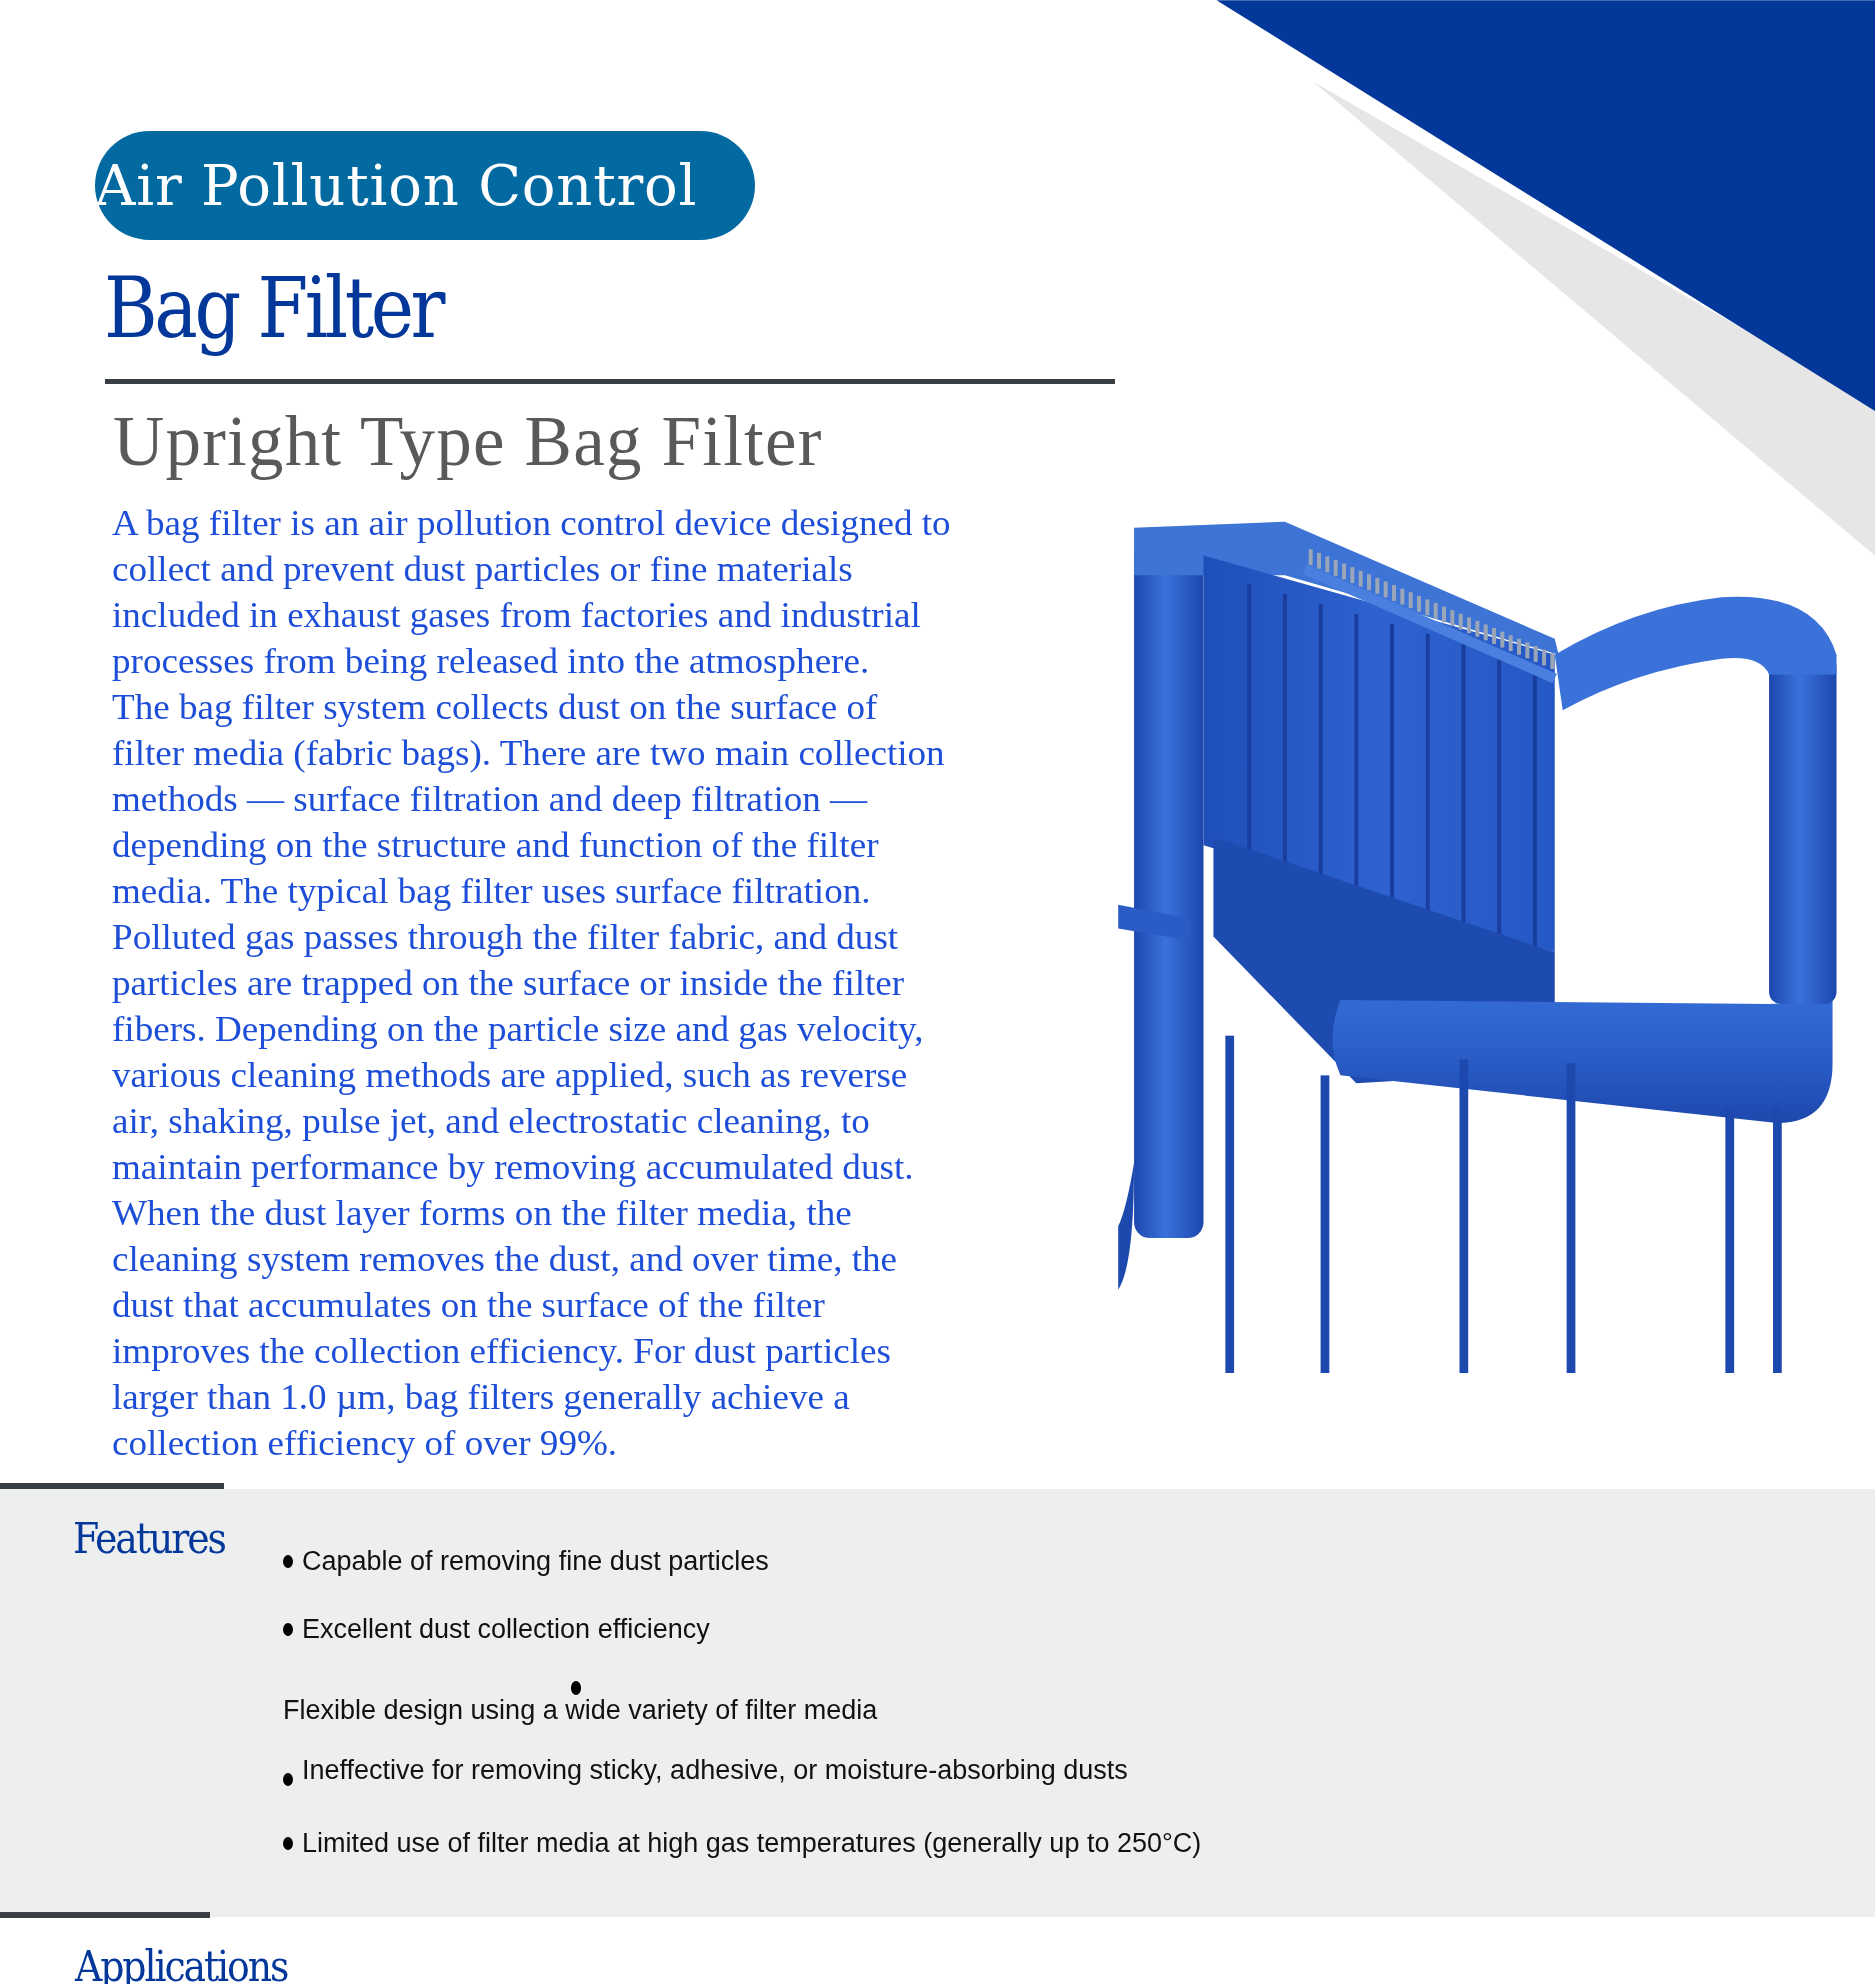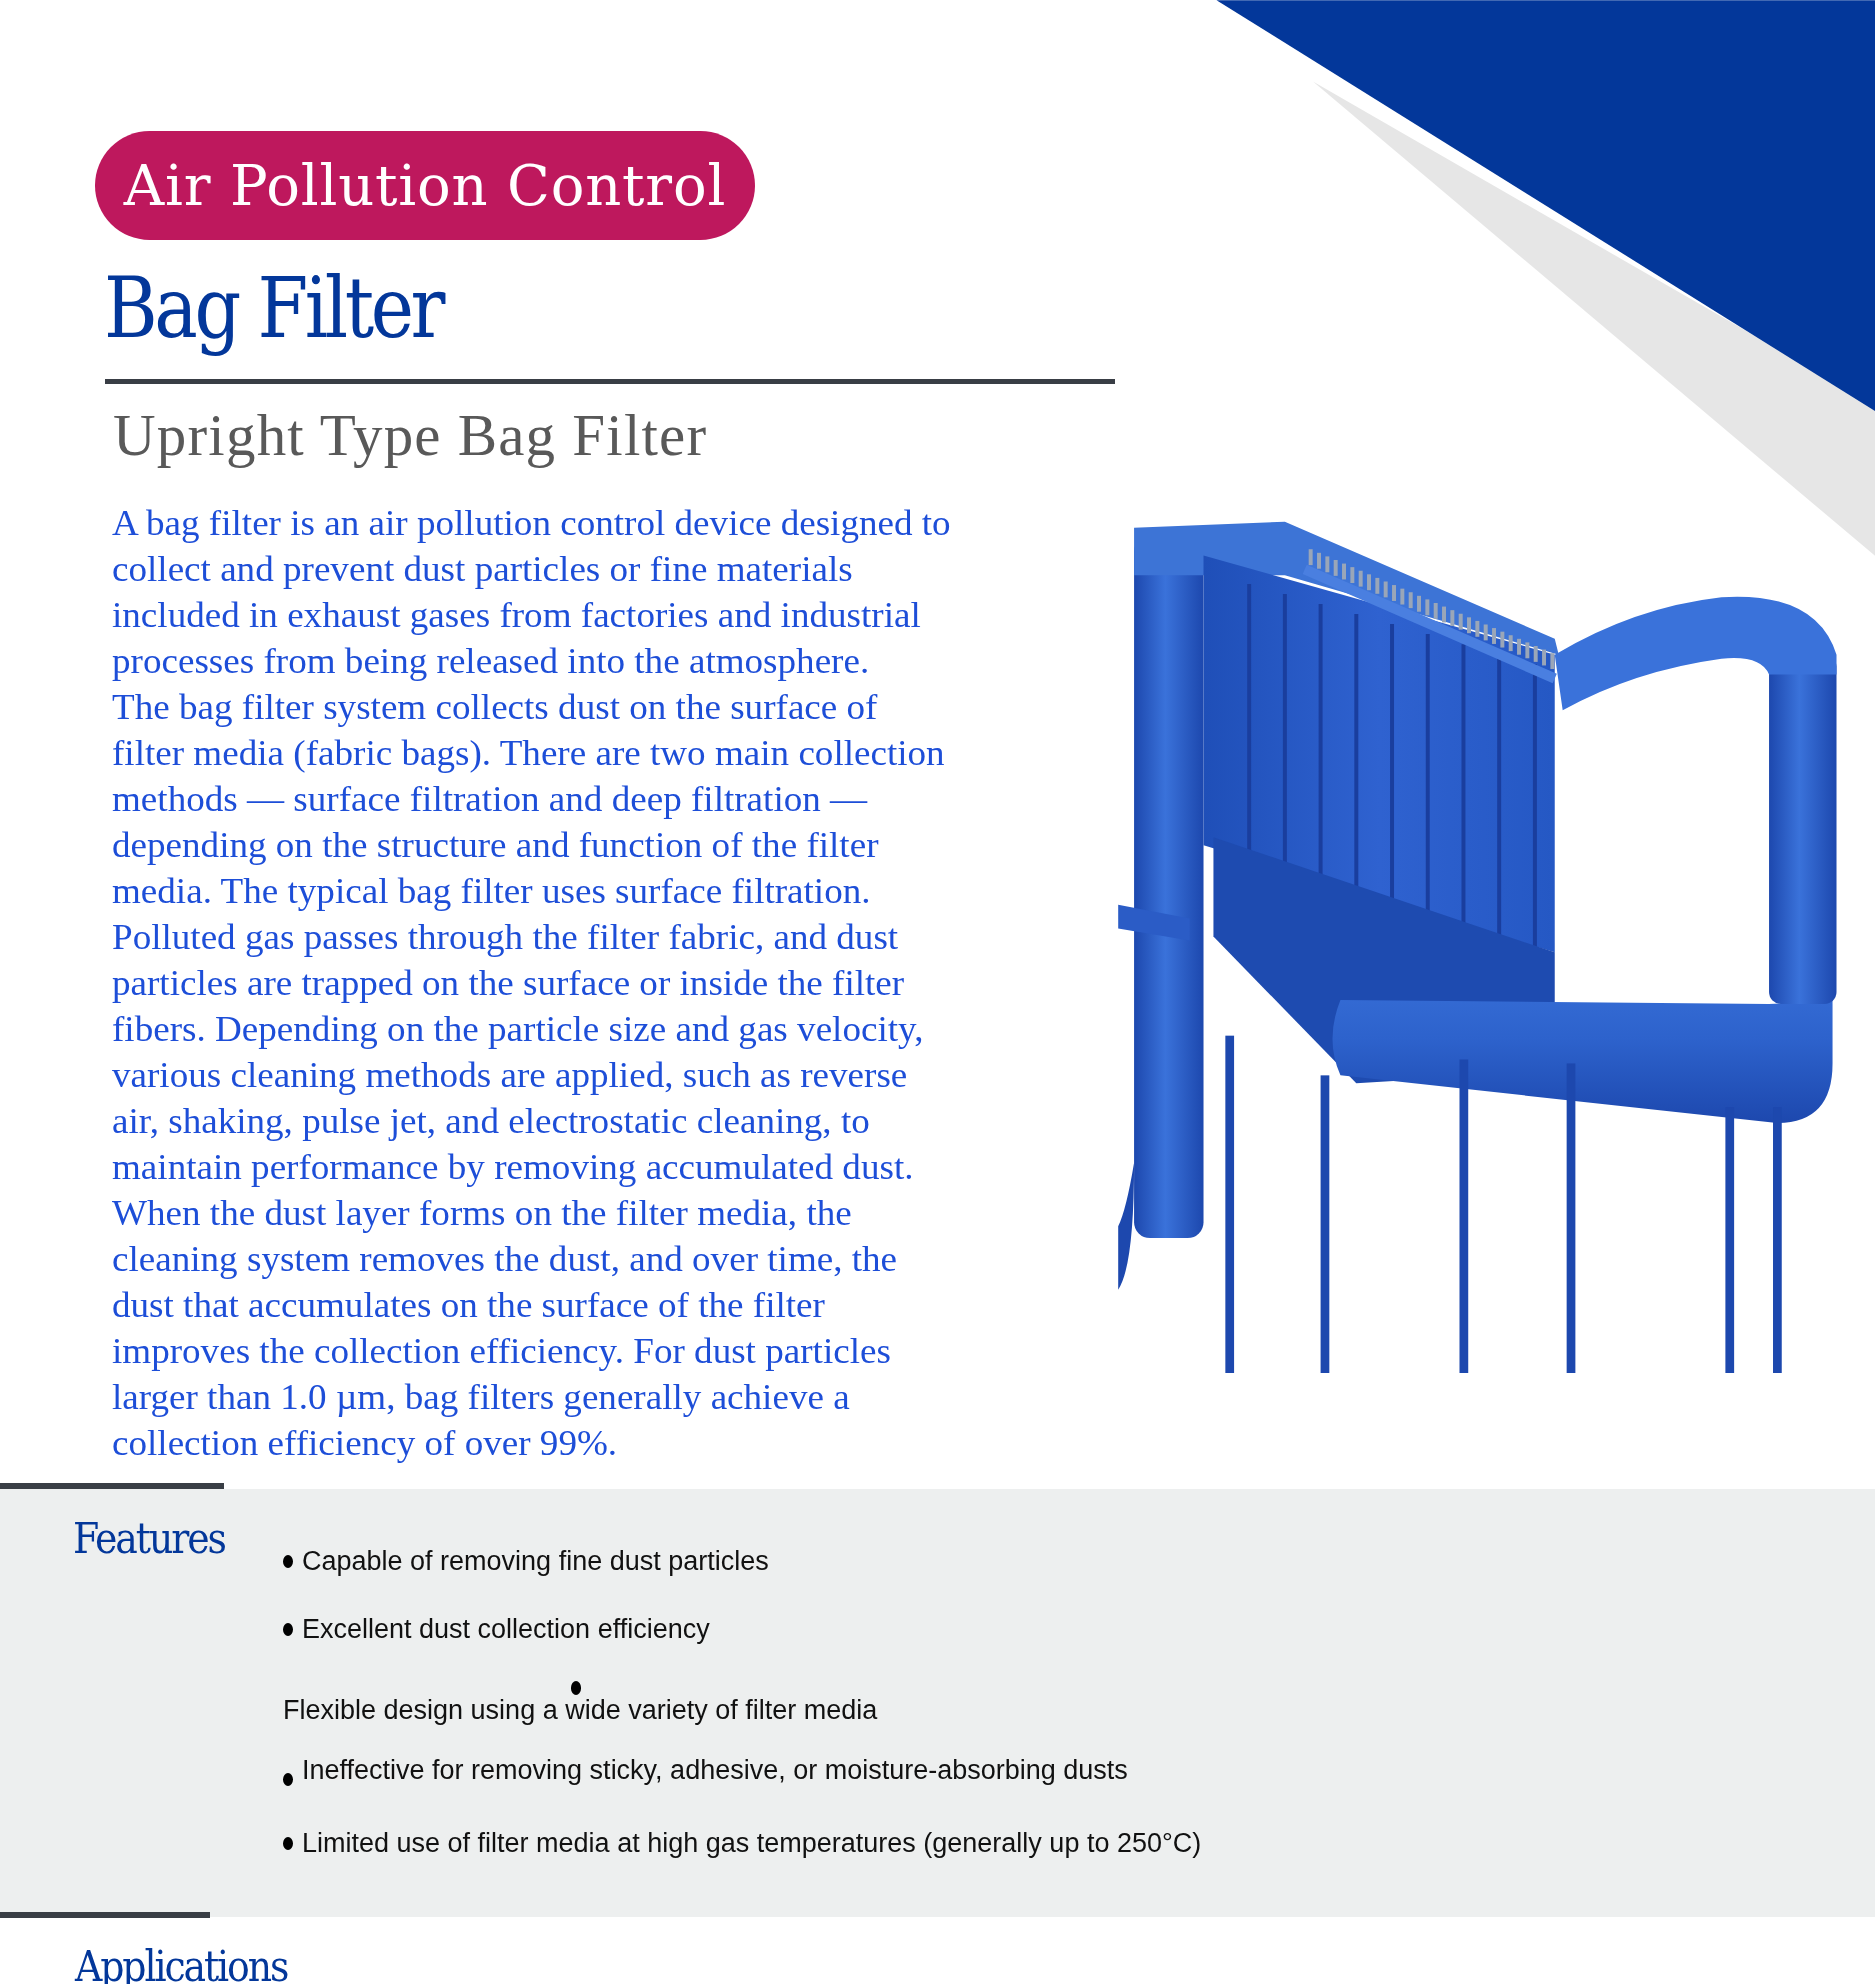--- a/index.html
+++ b/index.html
@@ -3,27 +3,27 @@
 <meta charset="utf-8">
 <style>
   html, body { margin: 0; padding: 0; background: #ffffff; }
   body { width: 1875px; height: 2813px; position: relative; overflow: hidden;
          font-family: "DejaVu Serif", "Liberation Serif", serif; }
   .abs { position: absolute; }
 
   
   #decor { left: 0; top: 0; width: 1875px; height: 556px; }
 
-  .pill { left: 95px; top: 131px; width: 660px; height: 109px; background: #be185d;
+  .pill { left: 95px; top: 131px; width: 660px; height: 109px; background: #0369a1;
           border-radius: 56px; color: #ffffff; display: flex; align-items: center;
-          justify-content: center; font-size: 56px; letter-spacing: 0.8px; }
+          font-size: 56px; letter-spacing: 0.8px; }
   .title { left: 104px; top: 258px; font-size: 85px; color: #03379A; letter-spacing: -4px;
            font-family: "DejaVu Serif", serif; transform: scaleX(0.86); transform-origin: left; }
   .rule { left: 105px; top: 379px; width: 1010px; height: 4.8px; background: #393E45; }
-  .subtitle { left: 113px; top: 401px; font-size: 59px; color: #595959;
+  .subtitle { left: 113px; top: 401px; font-size: 71px; color: #595959;
               font-family: "Liberation Serif", serif; letter-spacing: 1.2px; }
   .body-text { left: 112px; top: 501px; width: 1016px; font-size: 35px; line-height: 46px;
                color: #1d4ed8; font-family: "Liberation Serif", serif; }
   .body-text .ln { white-space: nowrap; display: block; transform: scaleX(1.06); transform-origin: left; }
 
   
   #product { left: 1118px; top: 488px; width: 758px; height: 885px; }
 
   
   .bar-top { left: 0; top: 1483px; width: 224px; height: 5.6px; background: #393E45; }

